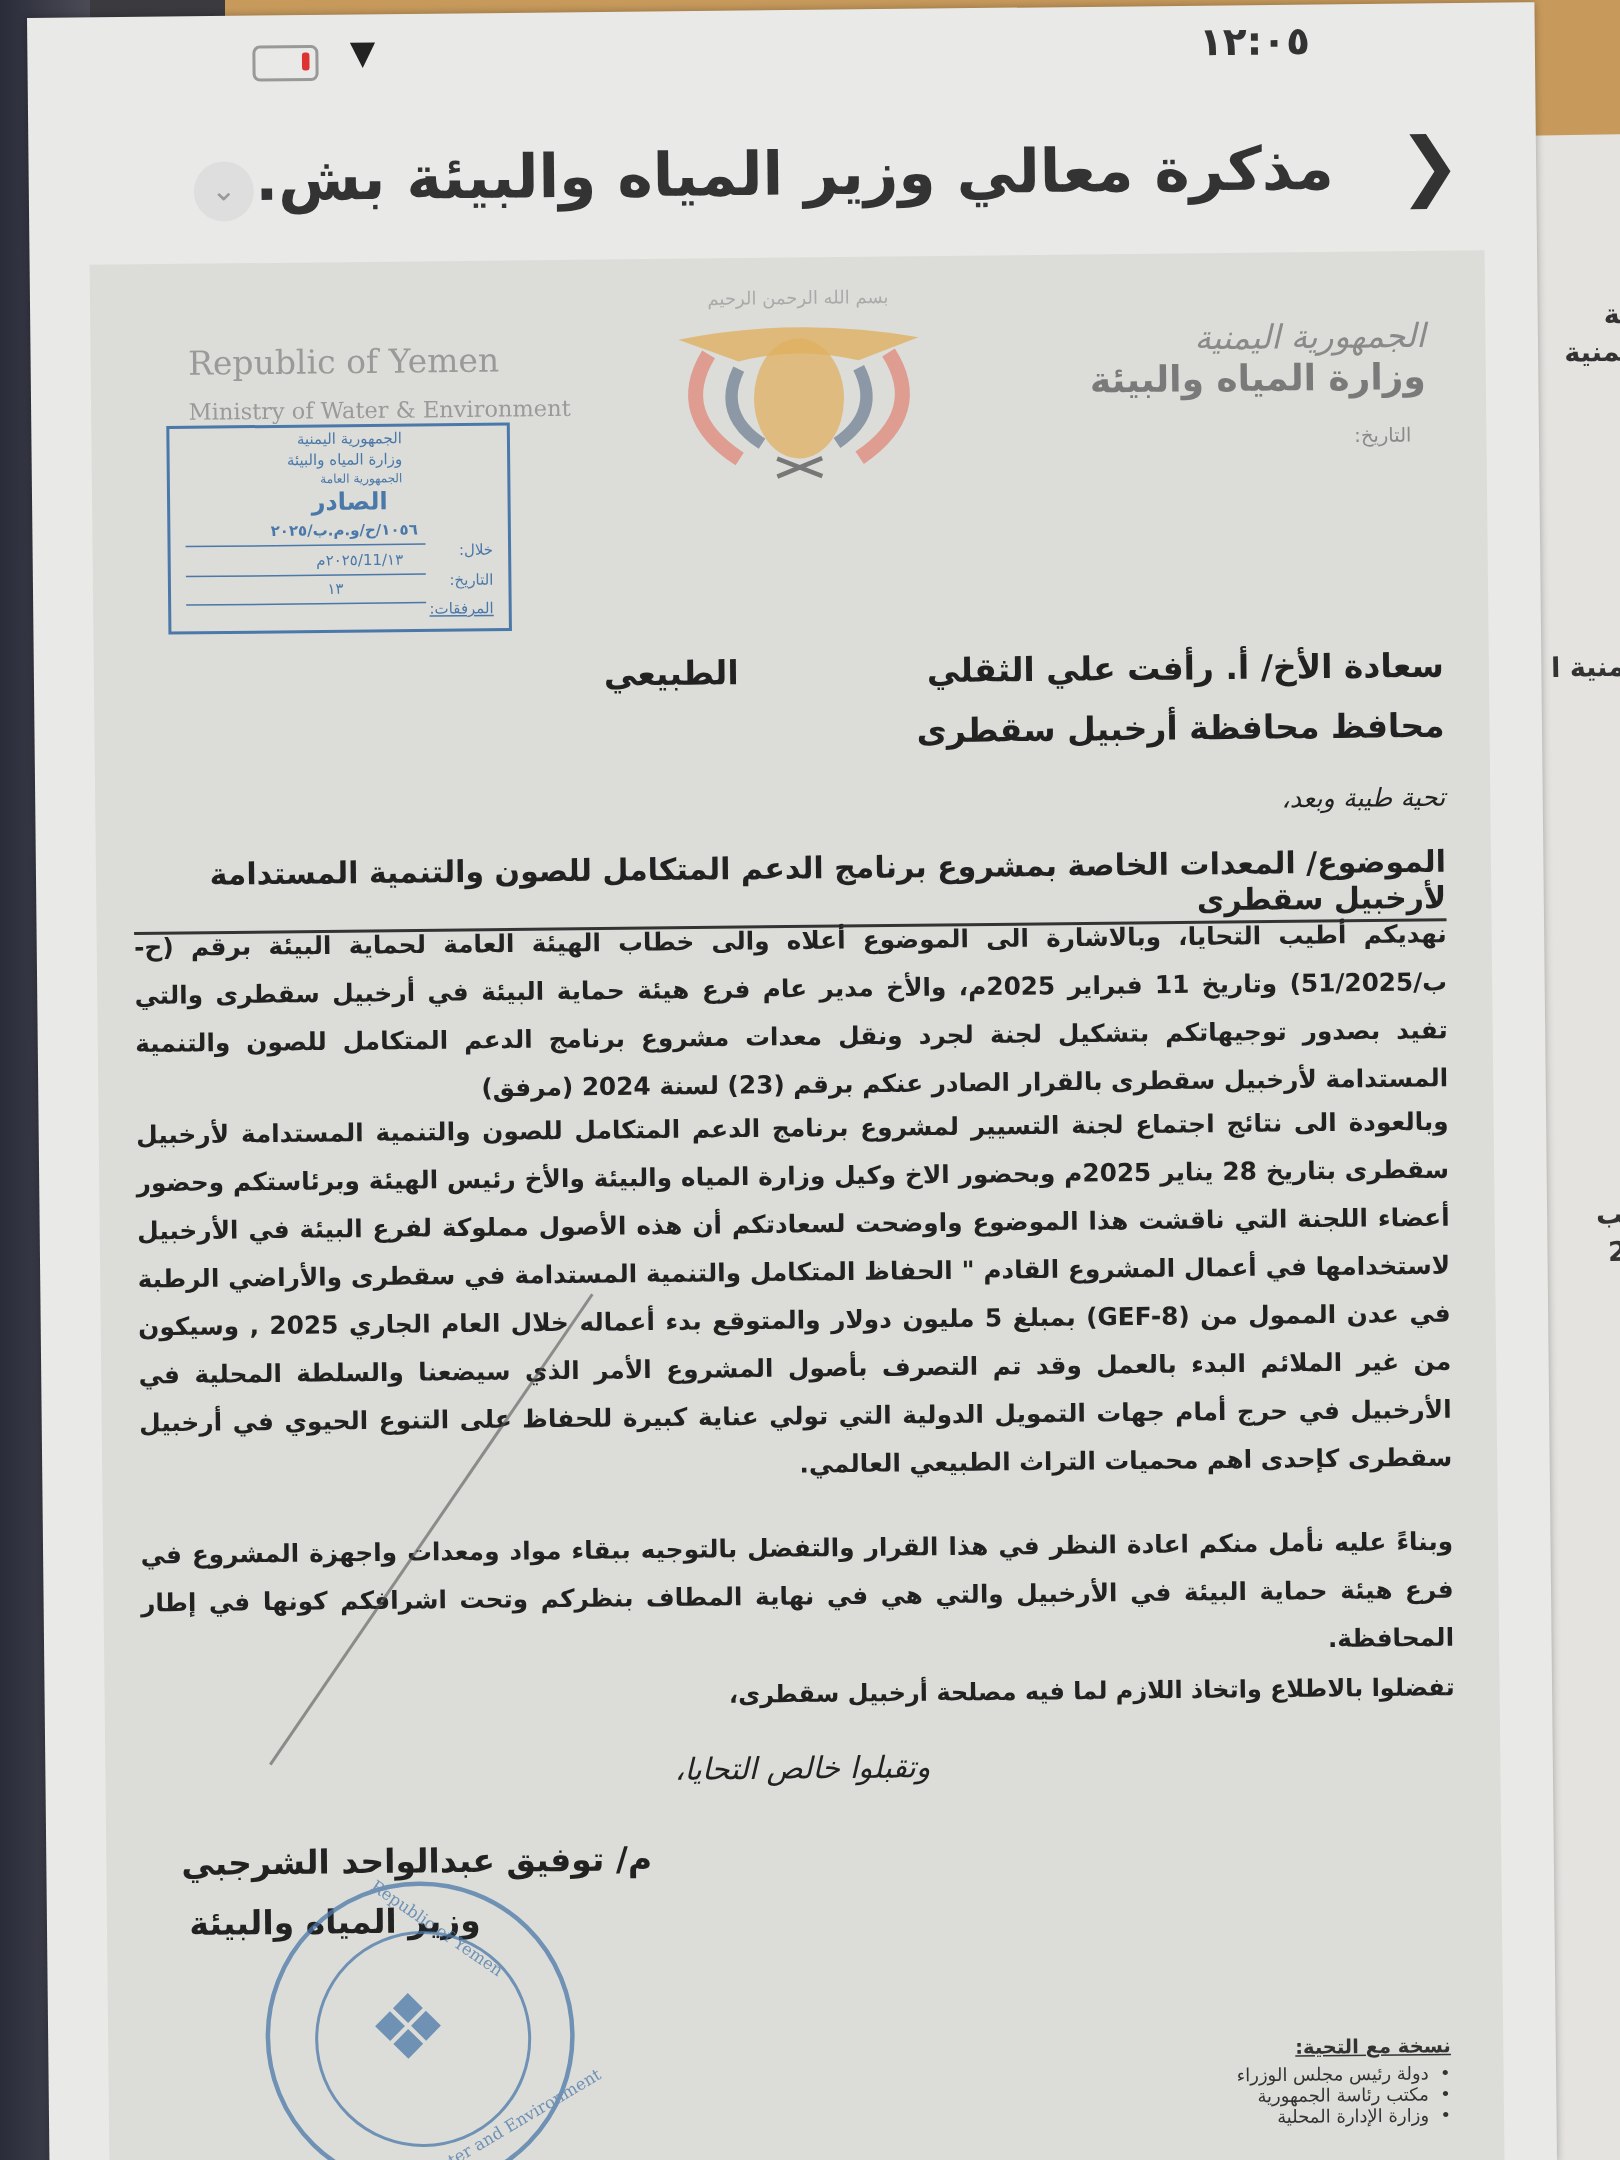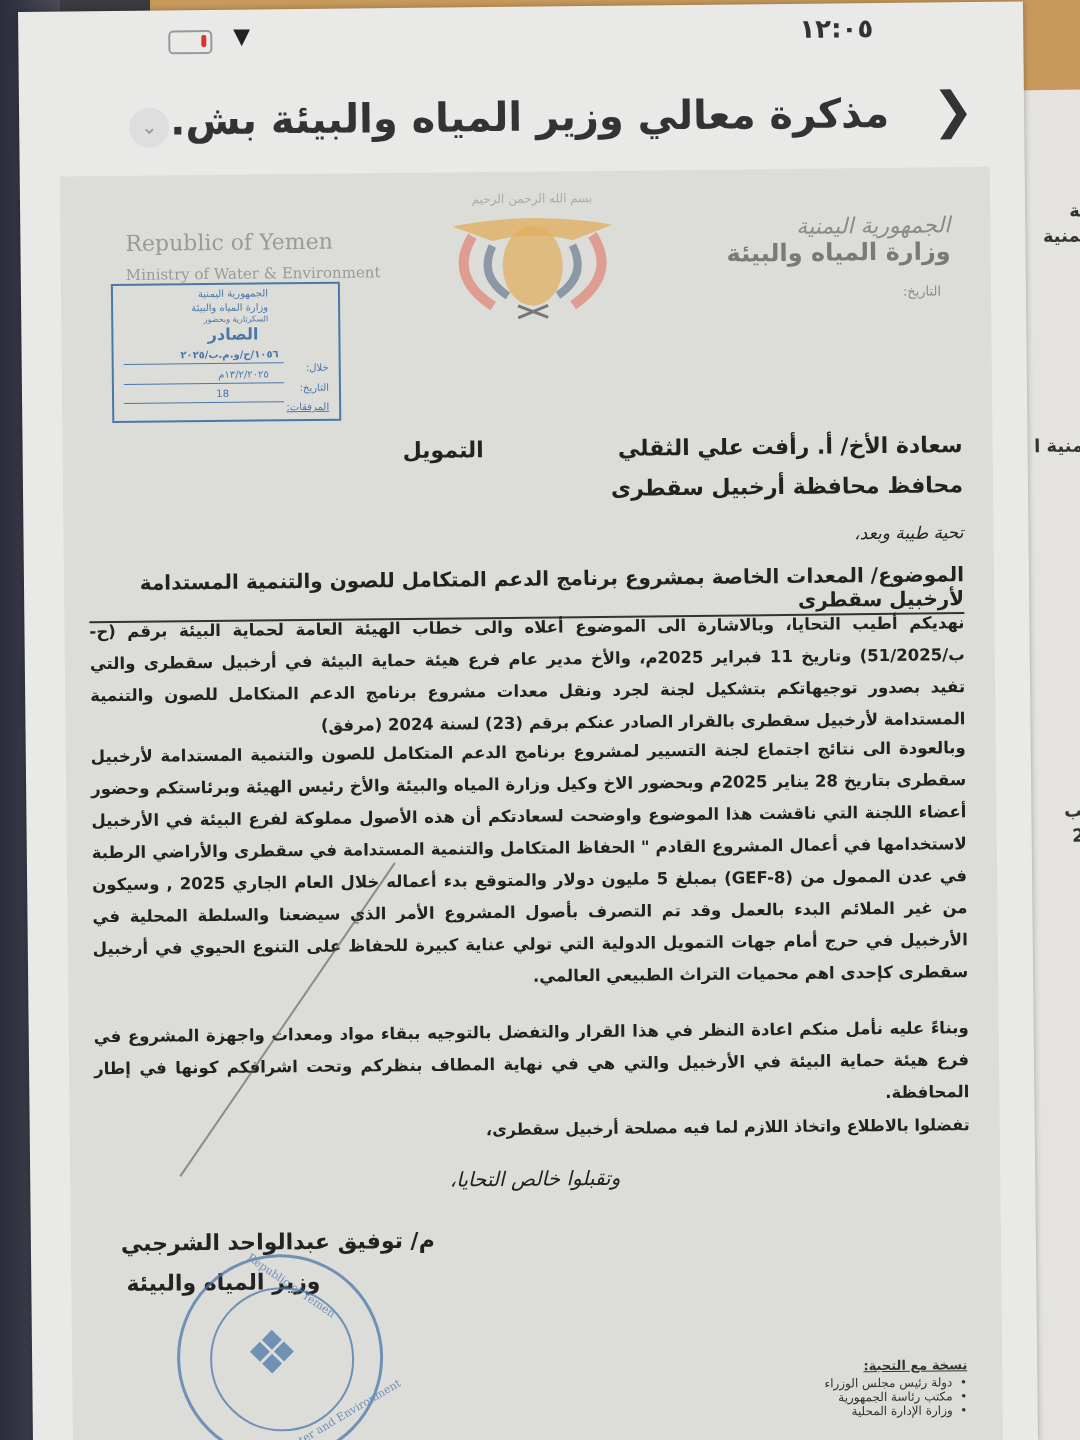--- a/index.html
+++ b/index.html
@@ -105,36 +105,36 @@
 
     <div class="letterhead-ar">
       <div class="l1">الجمهورية اليمنية</div>
       <div class="l2">وزارة المياه والبيئة</div>
       <div class="l3">التاريخ:</div>
     </div>
 
     <div class="stamp-box">
       <div class="row" style="top:3px;right:70px;">الجمهورية اليمنية</div>
       <div class="row" style="top:17px;right:70px;">وزارة المياه والبيئة</div>
-      <div class="row" style="top:30px;right:70px;font-size:8px;">السكرتارية وبحضور</div>
+      <div class="row" style="top:30px;right:70px;font-size:8px;">الجمهورية العامة</div>
       <div class="row" style="top:40px;right:80px;font-size:16px;font-weight:bold;">الصادر</div>
       <div class="row" style="top:78px;">خلال:</div>
       <div class="row" style="top:64px;right:60px;font-weight:bold;">١٠٥٦/ح/و.م.ب/٢٠٢٥</div>
       <div class="line" style="top:78px;"></div>
       <div class="row" style="top:98px;">التاريخ:</div>
-      <div class="row" style="top:84px;right:70px;">١٣/٢/٢٠٢٥م</div>
+      <div class="row" style="top:84px;right:70px;">١٣/11/٢٠٢٥م</div>
       <div class="line" style="top:98px;"></div>
       <div class="row" style="top:117px;text-decoration:underline;">المرفقات:</div>
-      <div class="row" style="top:103px;right:110px;">18</div>
+      <div class="row" style="top:103px;right:110px;">١٣</div>
       <div class="line" style="top:117px;"></div>
     </div>
 
     <div class="body addr1">
       <span>سعادة الأخ/ أ. رأفت علي الثقلي</span>
-      <span class="resp">التمويل</span>
+      <span class="resp">الطبيعي</span>
     </div>
     <div class="body addr2">محافظ محافظة أرخبيل سقطرى</div>
     <div class="body greet">تحية طيبة وبعد،</div>
     <div class="body subject">الموضوع/ المعدات الخاصة بمشروع برنامج الدعم المتكامل للصون والتنمية المستدامة لأرخبيل سقطرى</div>
 
     <div class="body para p1">نهديكم أطيب التحايا، وبالاشارة الى الموضوع أعلاه والى خطاب الهيئة العامة لحماية البيئة برقم (ح-ب/51/2025) وتاريخ 11 فبراير 2025م، والأخ مدير عام فرع هيئة حماية البيئة في أرخبيل سقطرى والتي تفيد بصدور توجيهاتكم بتشكيل لجنة لجرد ونقل معدات مشروع برنامج الدعم المتكامل للصون والتنمية المستدامة لأرخبيل سقطرى بالقرار الصادر عنكم برقم (23) لسنة 2024 (مرفق)</div>
     <div class="body para p2">وبالعودة الى نتائج اجتماع لجنة التسيير لمشروع برنامج الدعم المتكامل للصون والتنمية المستدامة لأرخبيل سقطرى بتاريخ 28 يناير 2025م وبحضور الاخ وكيل وزارة المياه والبيئة والأخ رئيس الهيئة وبرئاستكم وحضور أعضاء اللجنة التي ناقشت هذا الموضوع واوضحت لسعادتكم أن هذه الأصول مملوكة لفرع البيئة في الأرخبيل لاستخدامها في أعمال المشروع القادم " الحفاظ المتكامل والتنمية المستدامة في سقطرى والأراضي الرطبة في عدن الممول من (GEF-8) بمبلغ 5 مليون دولار والمتوقع بدء أعماله خلال العام الجاري 2025 , وسيكون من غير الملائم البدء بالعمل وقد تم التصرف بأصول المشروع الأمر الذي سيضعنا والسلطة المحلية في الأرخبيل في حرج أمام جهات التمويل الدولية التي تولي عناية كبيرة للحفاظ على التنوع الحيوي في أرخبيل سقطرى كإحدى اهم محميات التراث الطبيعي العالمي.</div>
     <div class="body para p3">وبناءً عليه نأمل منكم اعادة النظر في هذا القرار والتفضل بالتوجيه ببقاء مواد ومعدات واجهزة المشروع في فرع هيئة حماية البيئة في الأرخبيل والتي هي في نهاية المطاف بنظركم وتحت اشرافكم كونها في إطار المحافظة.</div>
     <div class="body closing" style="top:948px;">تفضلوا بالاطلاع واتخاذ اللازم لما فيه مصلحة أرخبيل سقطرى،</div>
     <div class="body regards" style="top:995px;">وتقبلوا خالص التحايا،</div>

